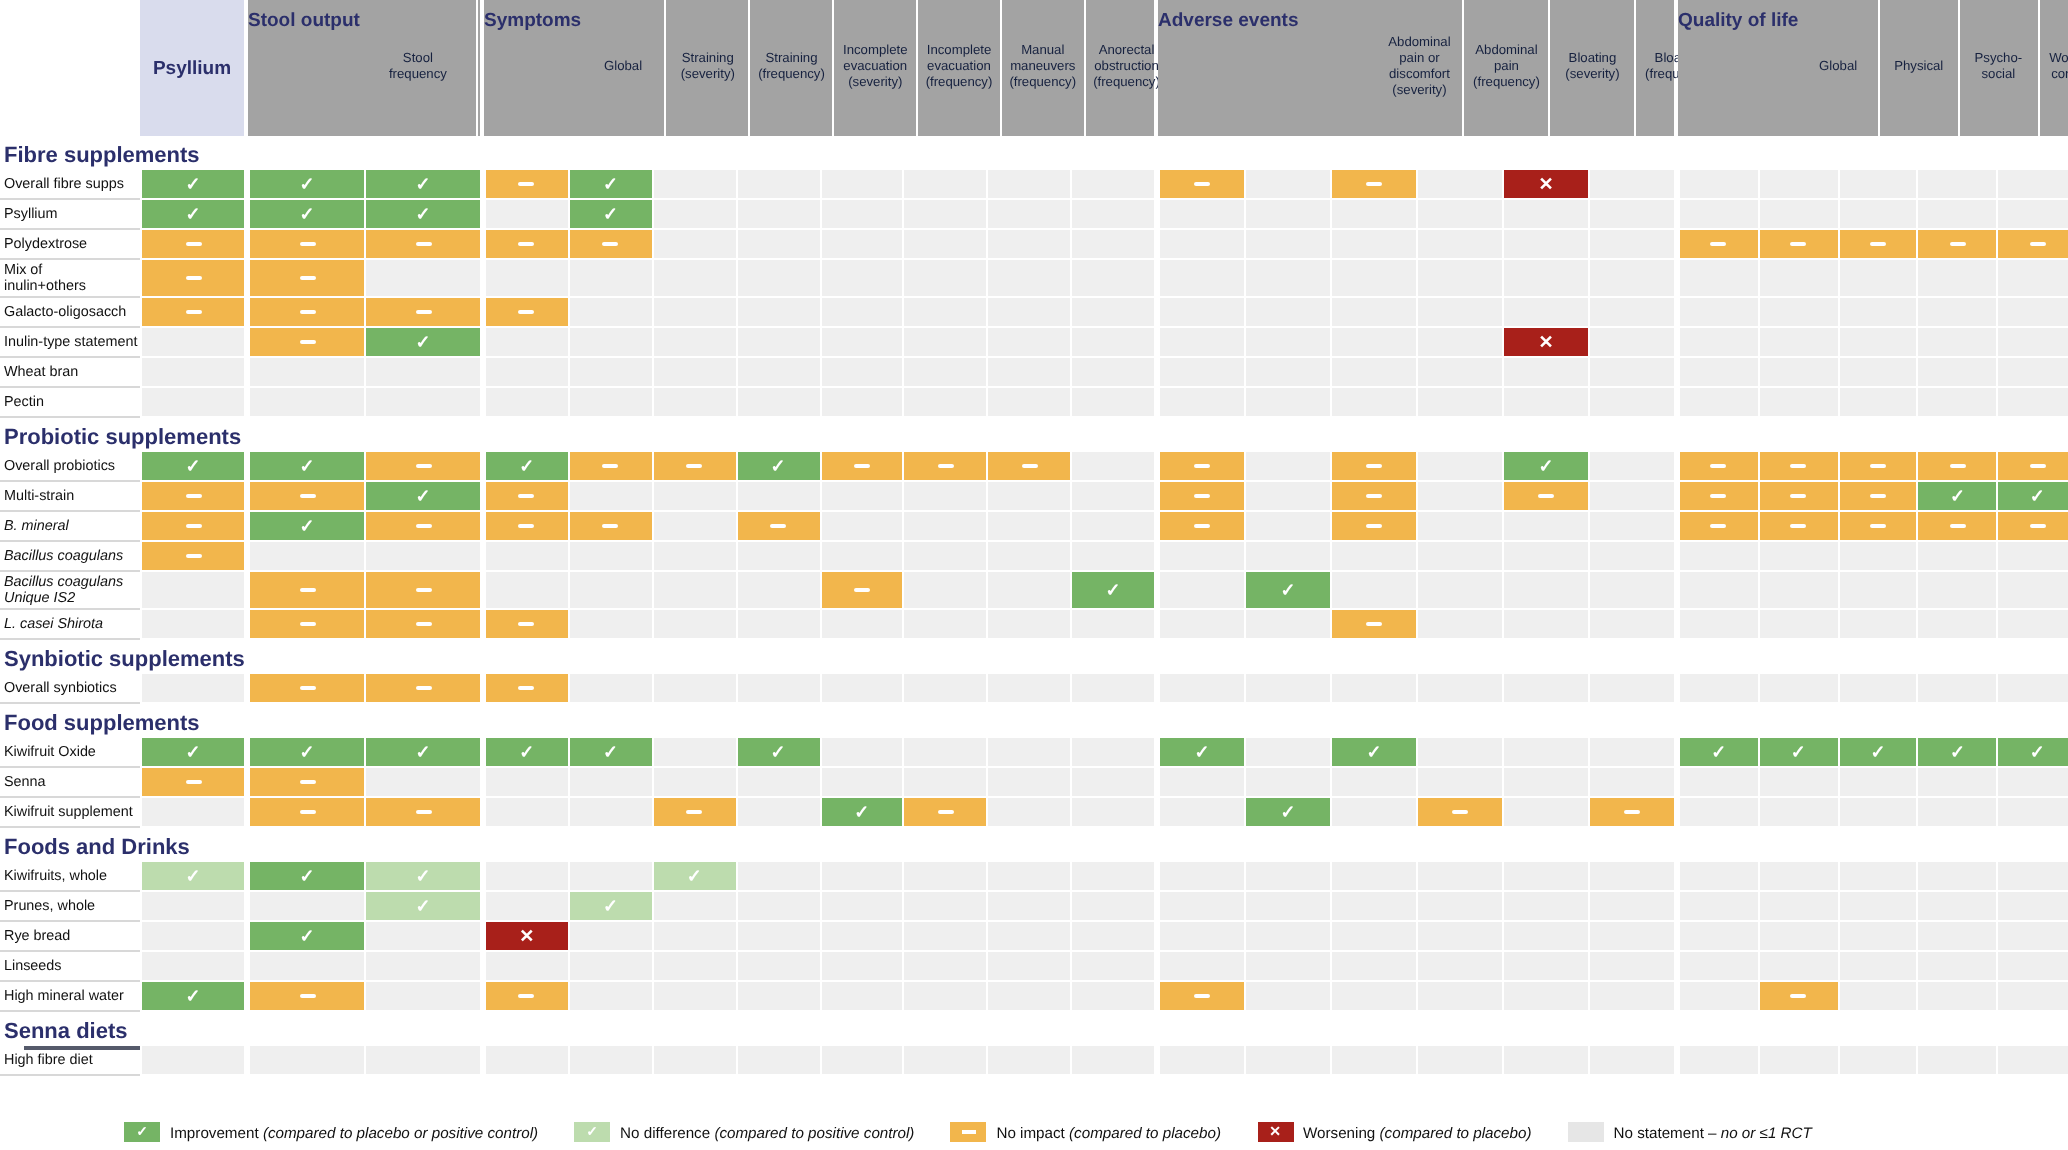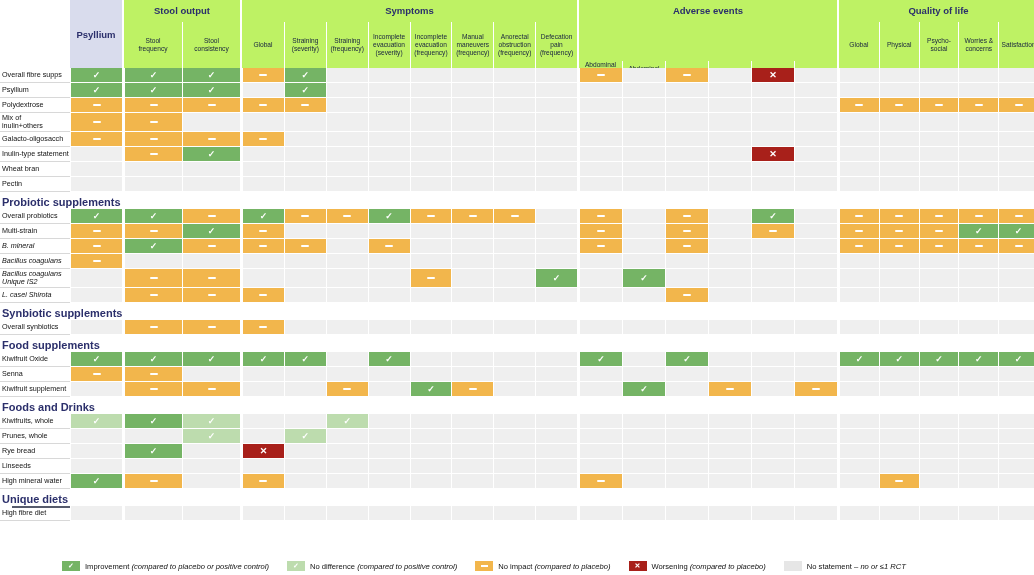--- a/index.html
+++ b/index.html
@@ -16,22 +16,22 @@
   }
 
   
   .hdr {
     position: absolute; top: 0; left: 0;
     width: 1034px; height: 68px;
     display: flex;
   }
   .hdr-spacer { width: 70px; flex: 0 0 70px; }
   .grp {
-    display: flex; flex-direction: column;
-    background: #bef264;
+    display: flex; 
+    background: #a3a3a3;
     margin-right: 2px;
   }
   .grp-title {
     height: 22px; line-height: 22px;
     text-align: center;
     font-size: 9.5px; font-weight: bold;
     color: #2b2f6b;
     white-space: nowrap;
   }
   .grp-cols { display: flex; flex: 1; }
@@ -166,20 +166,23 @@
         <div class="grp-cols">
           <div class="colhdr" style="width: 39.8px; flex: 0 0 39.8px;">Global</div>
           <div class="colhdr" style="width: 39.8px; flex: 0 0 39.8px;">Physical</div>
           <div class="colhdr" style="width: 39.8px; flex: 0 0 39.8px;">Psycho-<br>social</div>
           <div class="colhdr" style="width: 39.8px; flex: 0 0 39.8px;">Worries &amp;<br>concerns</div>
           <div class="colhdr" style="width: 39.8px; flex: 0 0 39.8px;">Satisfaction</div>
         </div>
       </div>
     </div>
   <div class="body">
+      <div class="row sec">
+        <div class="sechead wide">Fibre supplements</div>
+      </div>
       <div class="row">
         <div class="rowlabel">
           <div>Overall fibre supps</div>
         </div>
         <div class="cells">
           <div class="cellgrp" style="width: 52px; flex: 0 0 52px;">
             <div class="cell imp" style="width: 52px; flex: 0 0 52px;">
               <span class="mark">✓</span>
             </div>
           </div>
@@ -1322,21 +1325,21 @@
             <div class="cell noimp" style="width: 39.8px; flex: 0 0 39.8px;">
               <span class="dash"></span>
             </div>
             <div class="cell " style="width: 39.8px; flex: 0 0 39.8px;"></div>
             <div class="cell " style="width: 39.8px; flex: 0 0 39.8px;"></div>
             <div class="cell " style="width: 39.8px; flex: 0 0 39.8px;"></div>
           </div>
         </div>
       </div>
       <div class="row sec">
-        <div class="sechead wide">Unique diets</div>
+        <div class="sechead wide">Senna diets</div>
       </div>
       <div class="row">
         <div class="rowlabel">
           <div>High fibre diet</div>
           <div class="underline-bar"></div>
         </div>
         <div class="cells">
           <div class="cellgrp" style="width: 52px; flex: 0 0 52px;">
             <div class="cell " style="width: 52px; flex: 0 0 52px;"></div>
           </div>

